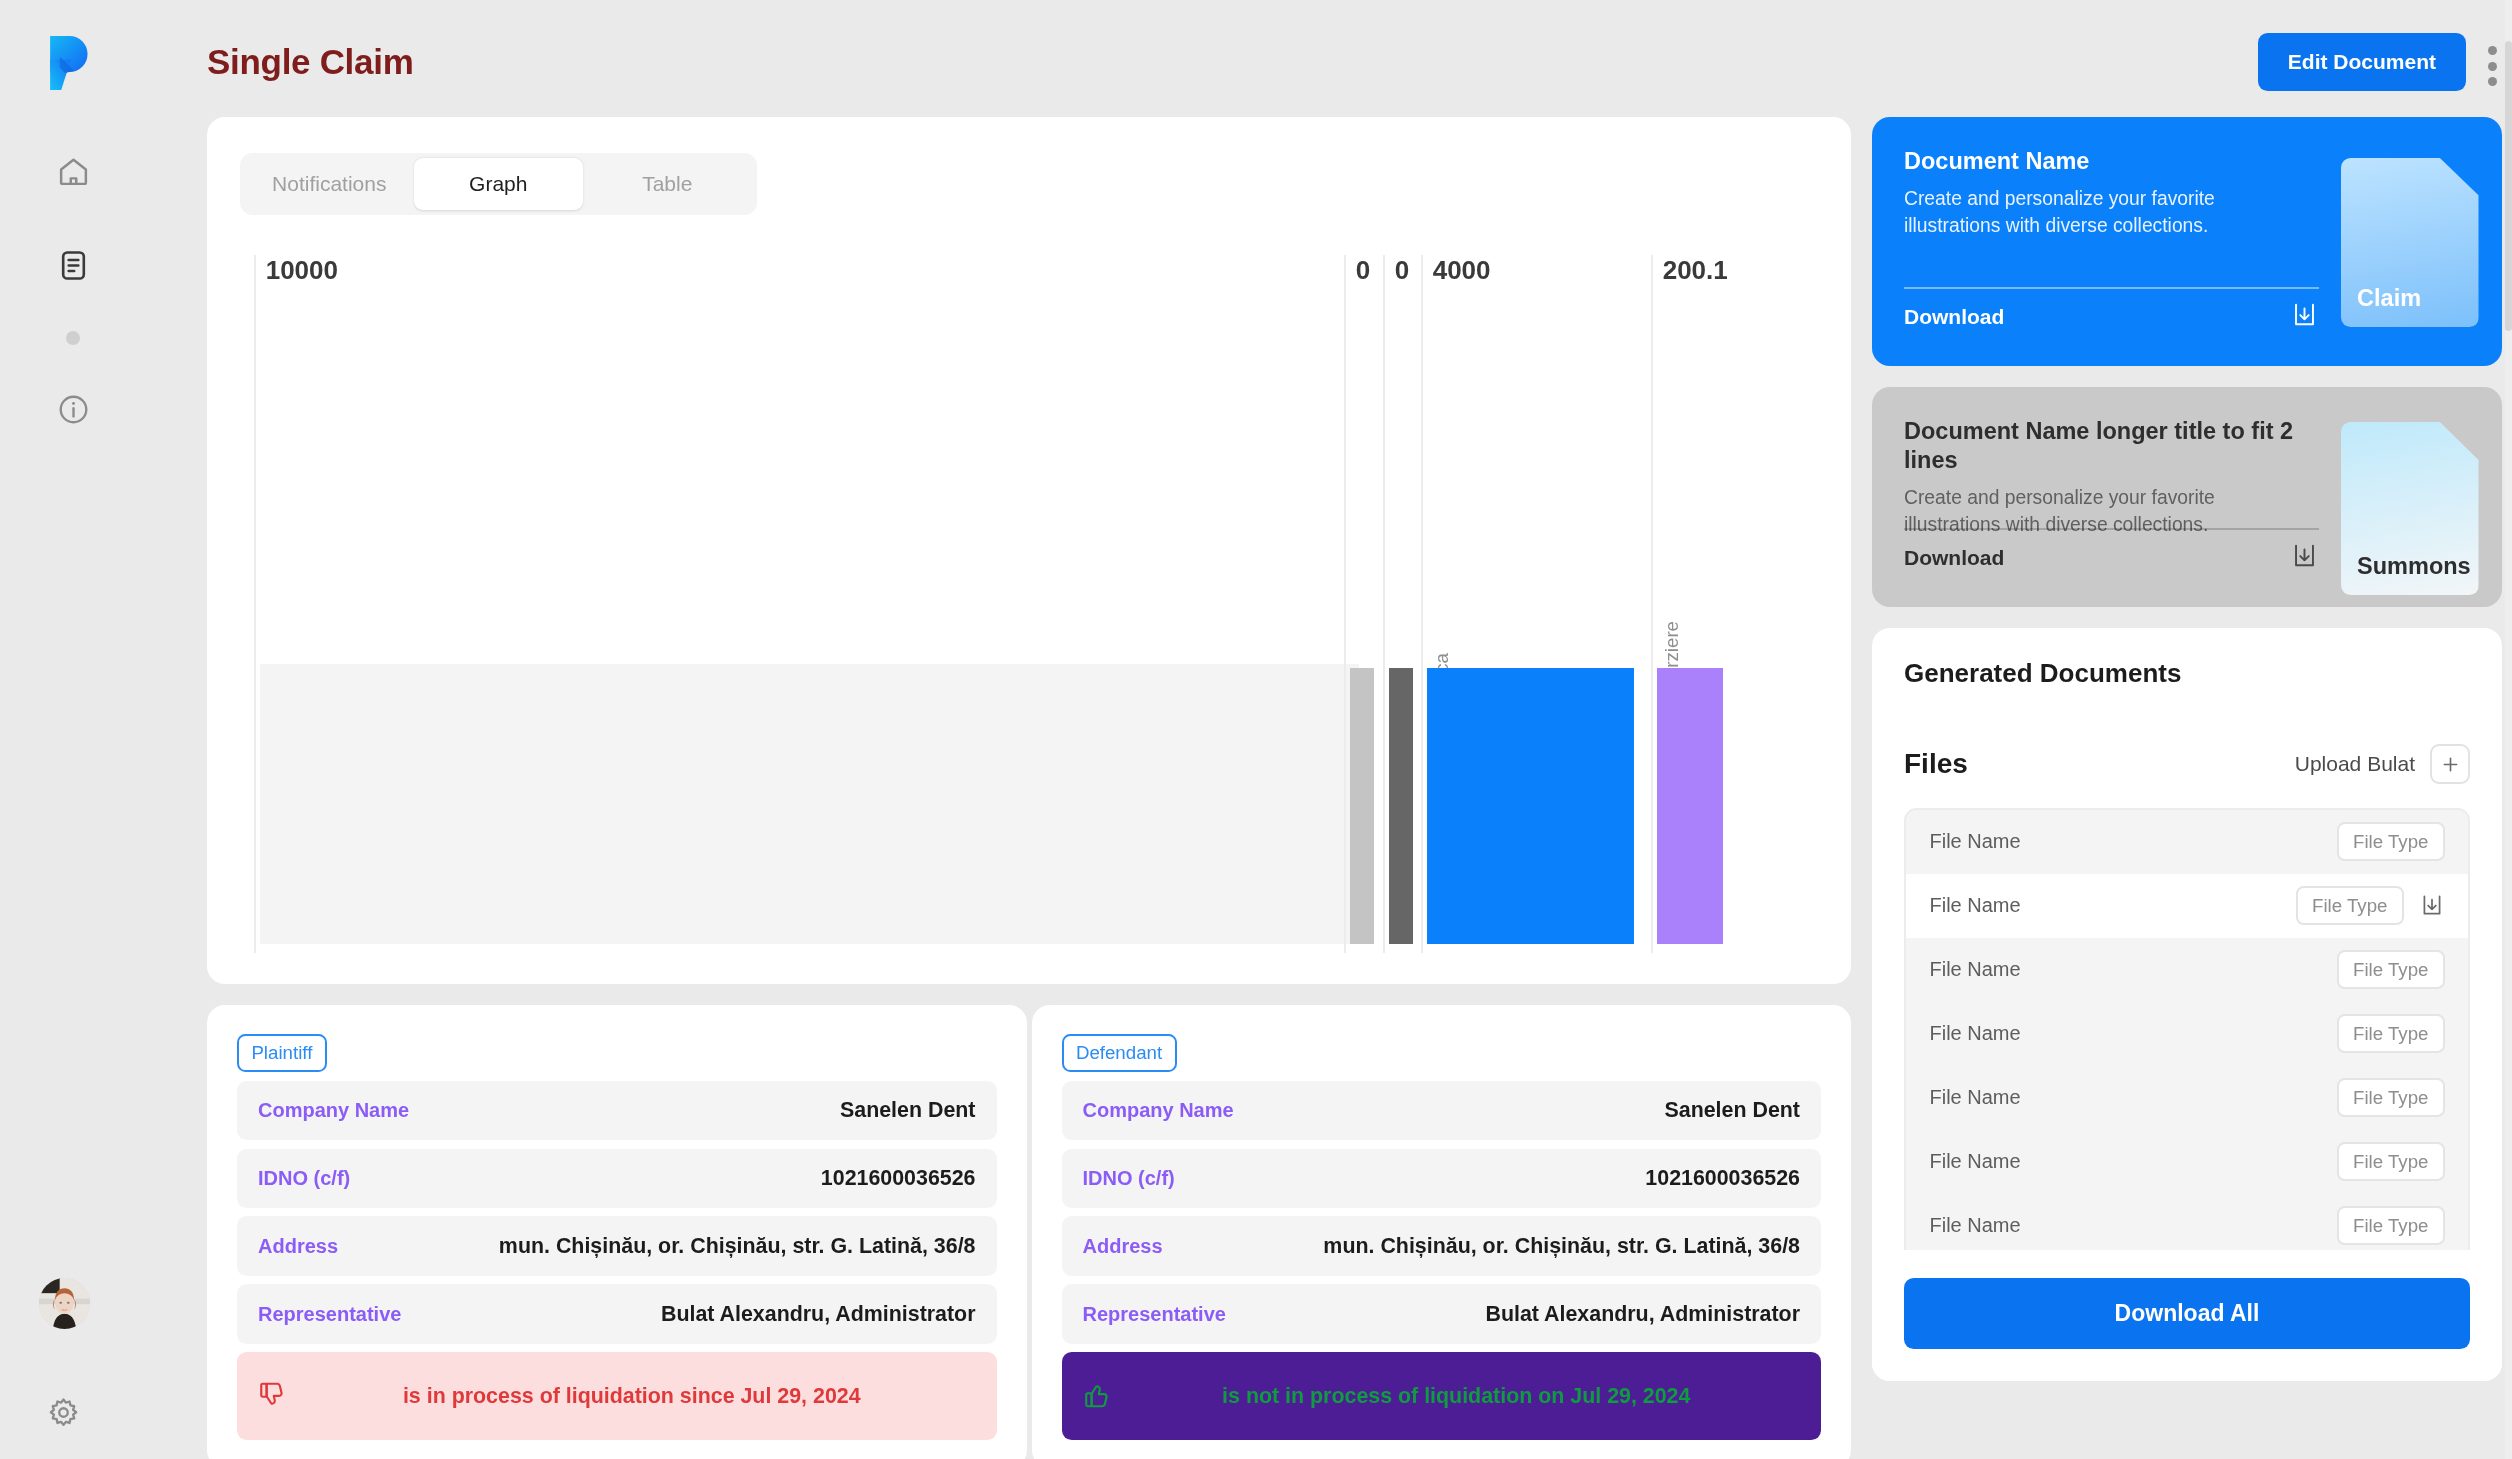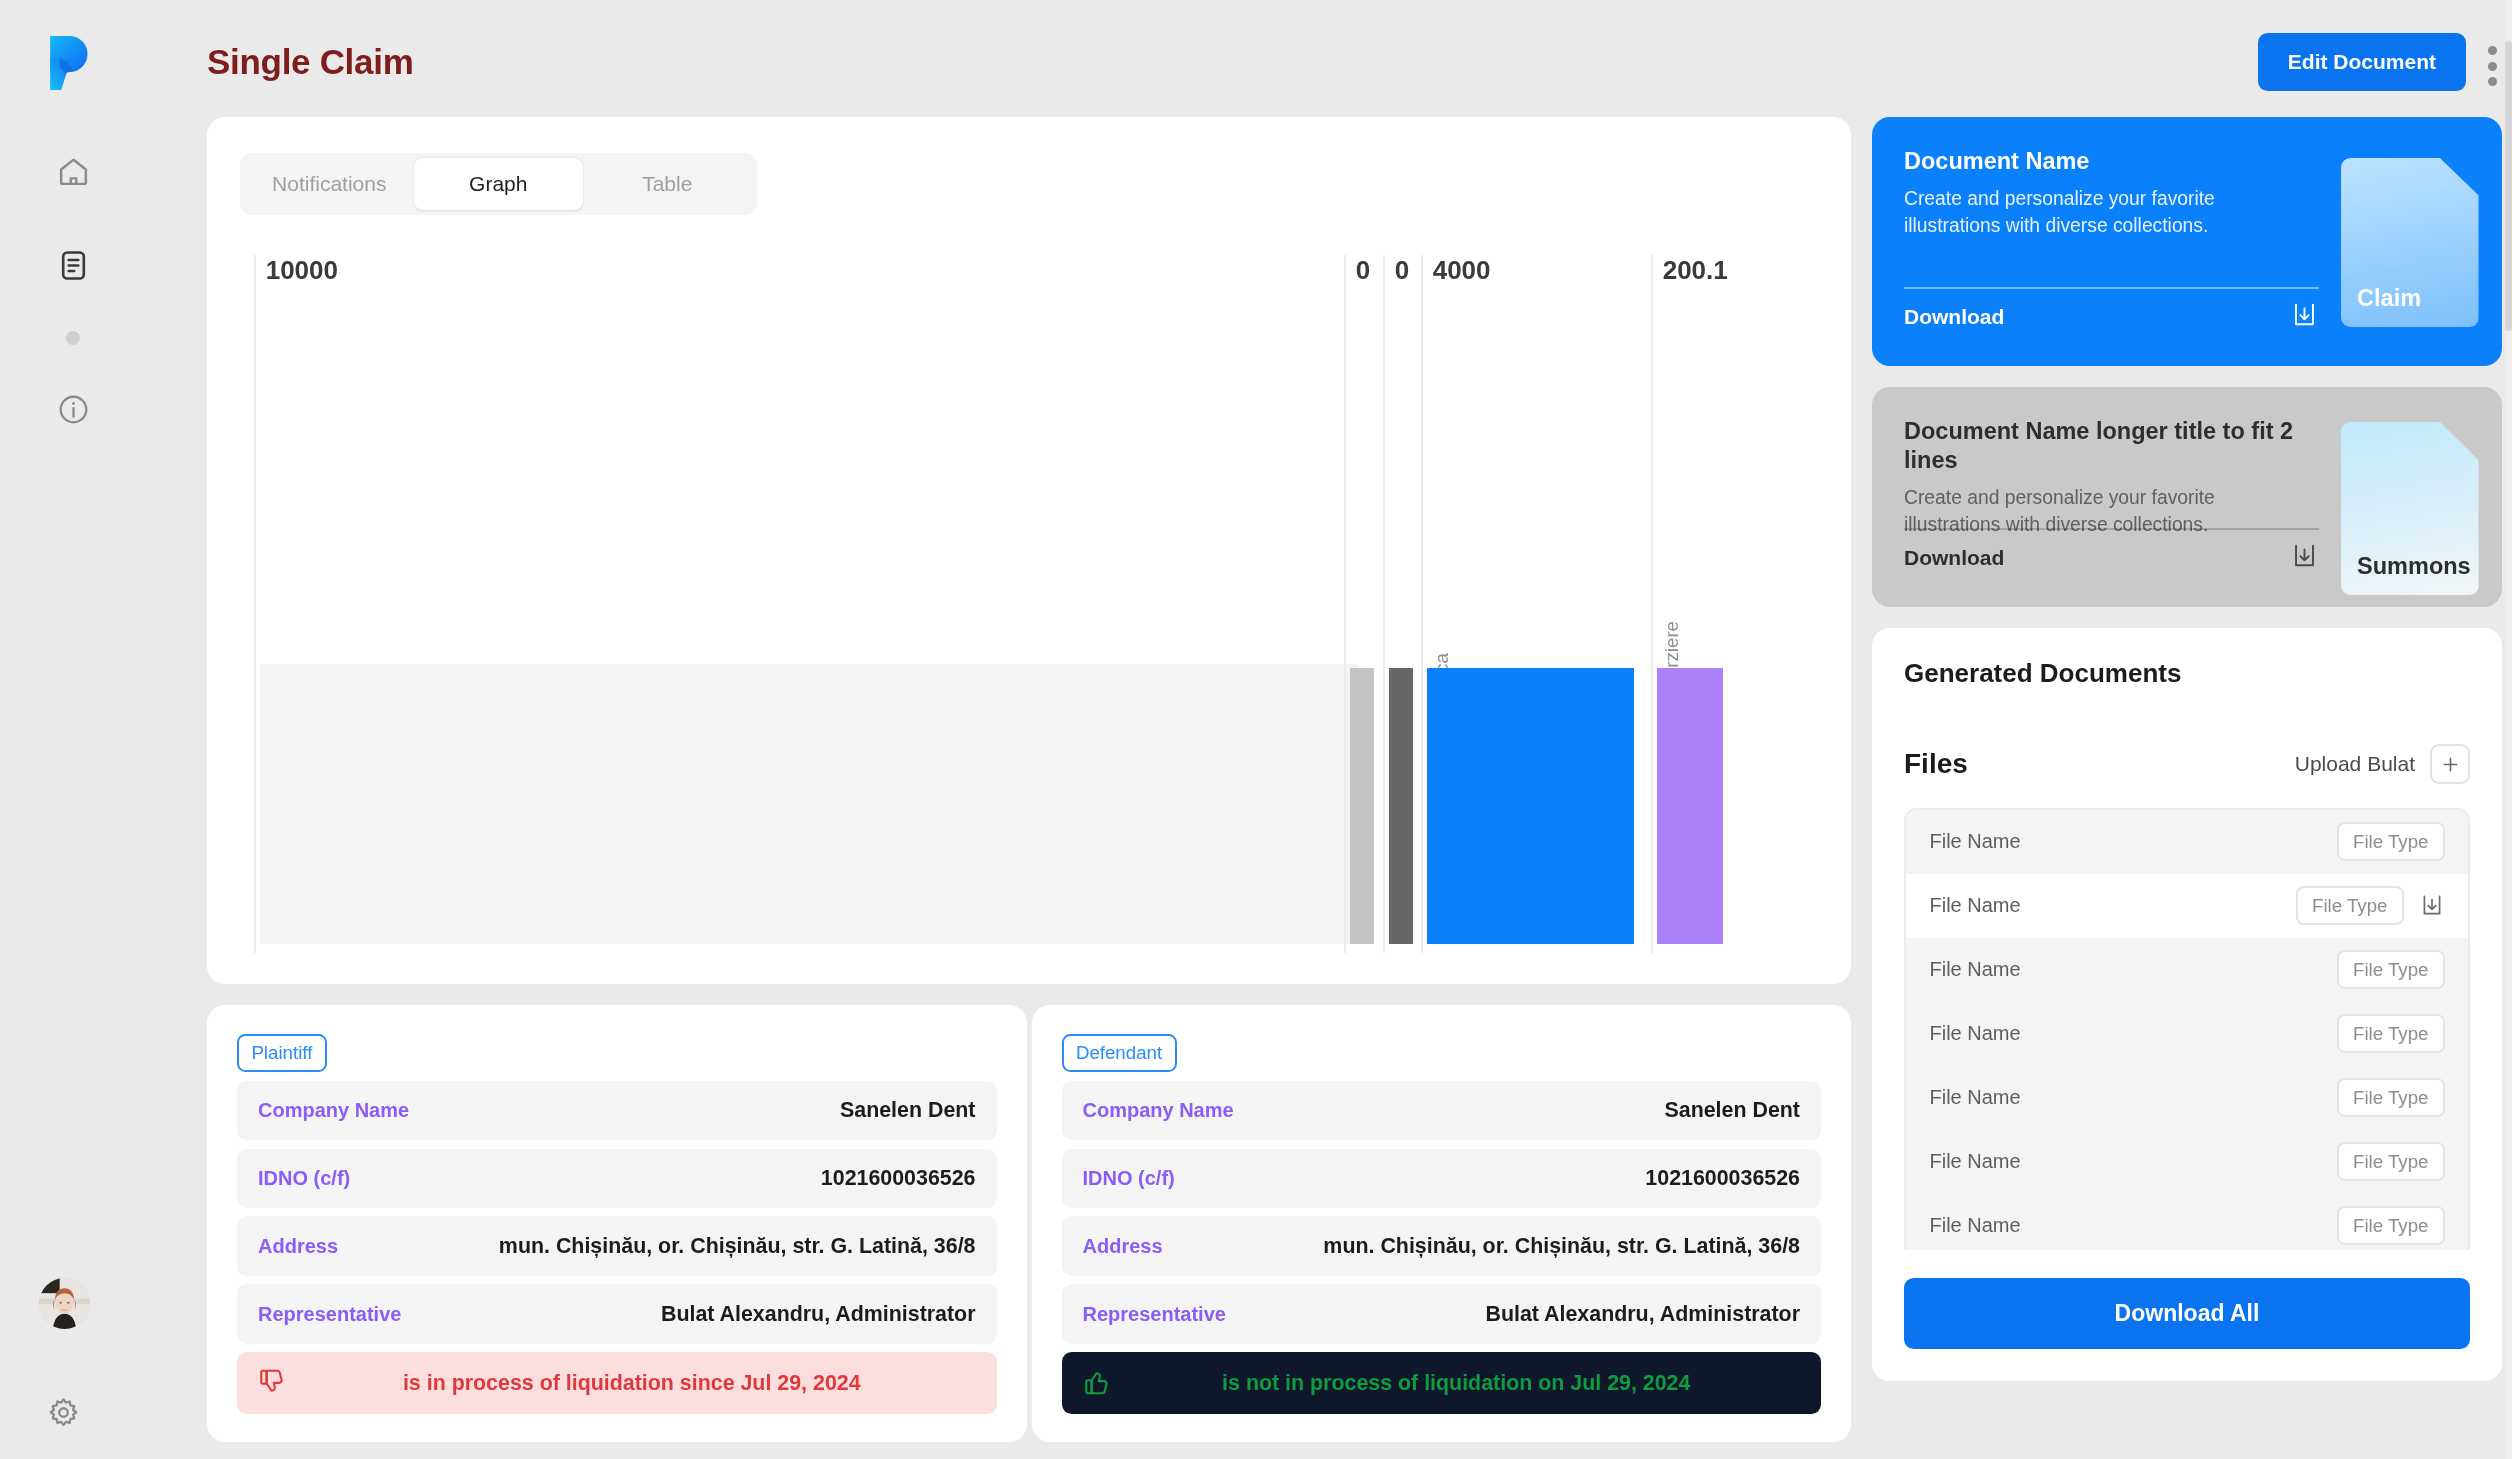--- a/index.html
+++ b/index.html
@@ -94,24 +94,24 @@
     border-radius: 8.3px; font-size: 18.7px; padding: 6.2px 12.4px; font-weight: 500;
   }
   .row {
     display: flex; align-items: center; justify-content: space-between;
     background: #f4f4f4; border-radius: 9.7px; padding: 17.3px 21px; margin-top: 8.3px;
   }
   .row:first-of-type { margin-top: 22px; }
   .row-label { font-size: 20px; color: #8b5cf6; font-weight: bold; }
   .row-value { font-size: 21.4px; font-weight: bold; color: #1c1c1c; }
   .status {
-    display: flex; align-items: center; border-radius: 9.7px; padding: 15px 21px; margin-top: 8.3px;
+    display: flex; align-items: center; border-radius: 9.7px; padding: 28px 21px; margin-top: 8.3px;
   }
   .status.bad { background: #fbdedd; }
-  .status.good { background: #0f172a; }
+  .status.good { background: #4c1d95; }
   .status-text { flex: 1; text-align: center; font-size: 21.4px; font-weight: bold; }
   .status.bad .status-text { color: #e0393b; }
   .status.good .status-text { color: #0f9b3f; }
 
   
   .doc-card { border-radius: 18px; padding: 30px 32px 28px 32px; position: relative; overflow: hidden; height: 249px; }
   .doc-card.blue { background: #0a80fb; color: #fff; }
   .doc-card.gray { background: #c9c9c9; color: #2e2e2e; margin-top: 21px; height: 220px; }
   .doc-title { font-size: 23.5px; font-weight: bold; width: 415px; line-height: 1.25; }
   .doc-sub { font-size: 19.3px; line-height: 1.42; margin-top: 8.3px; width: 408px; }

